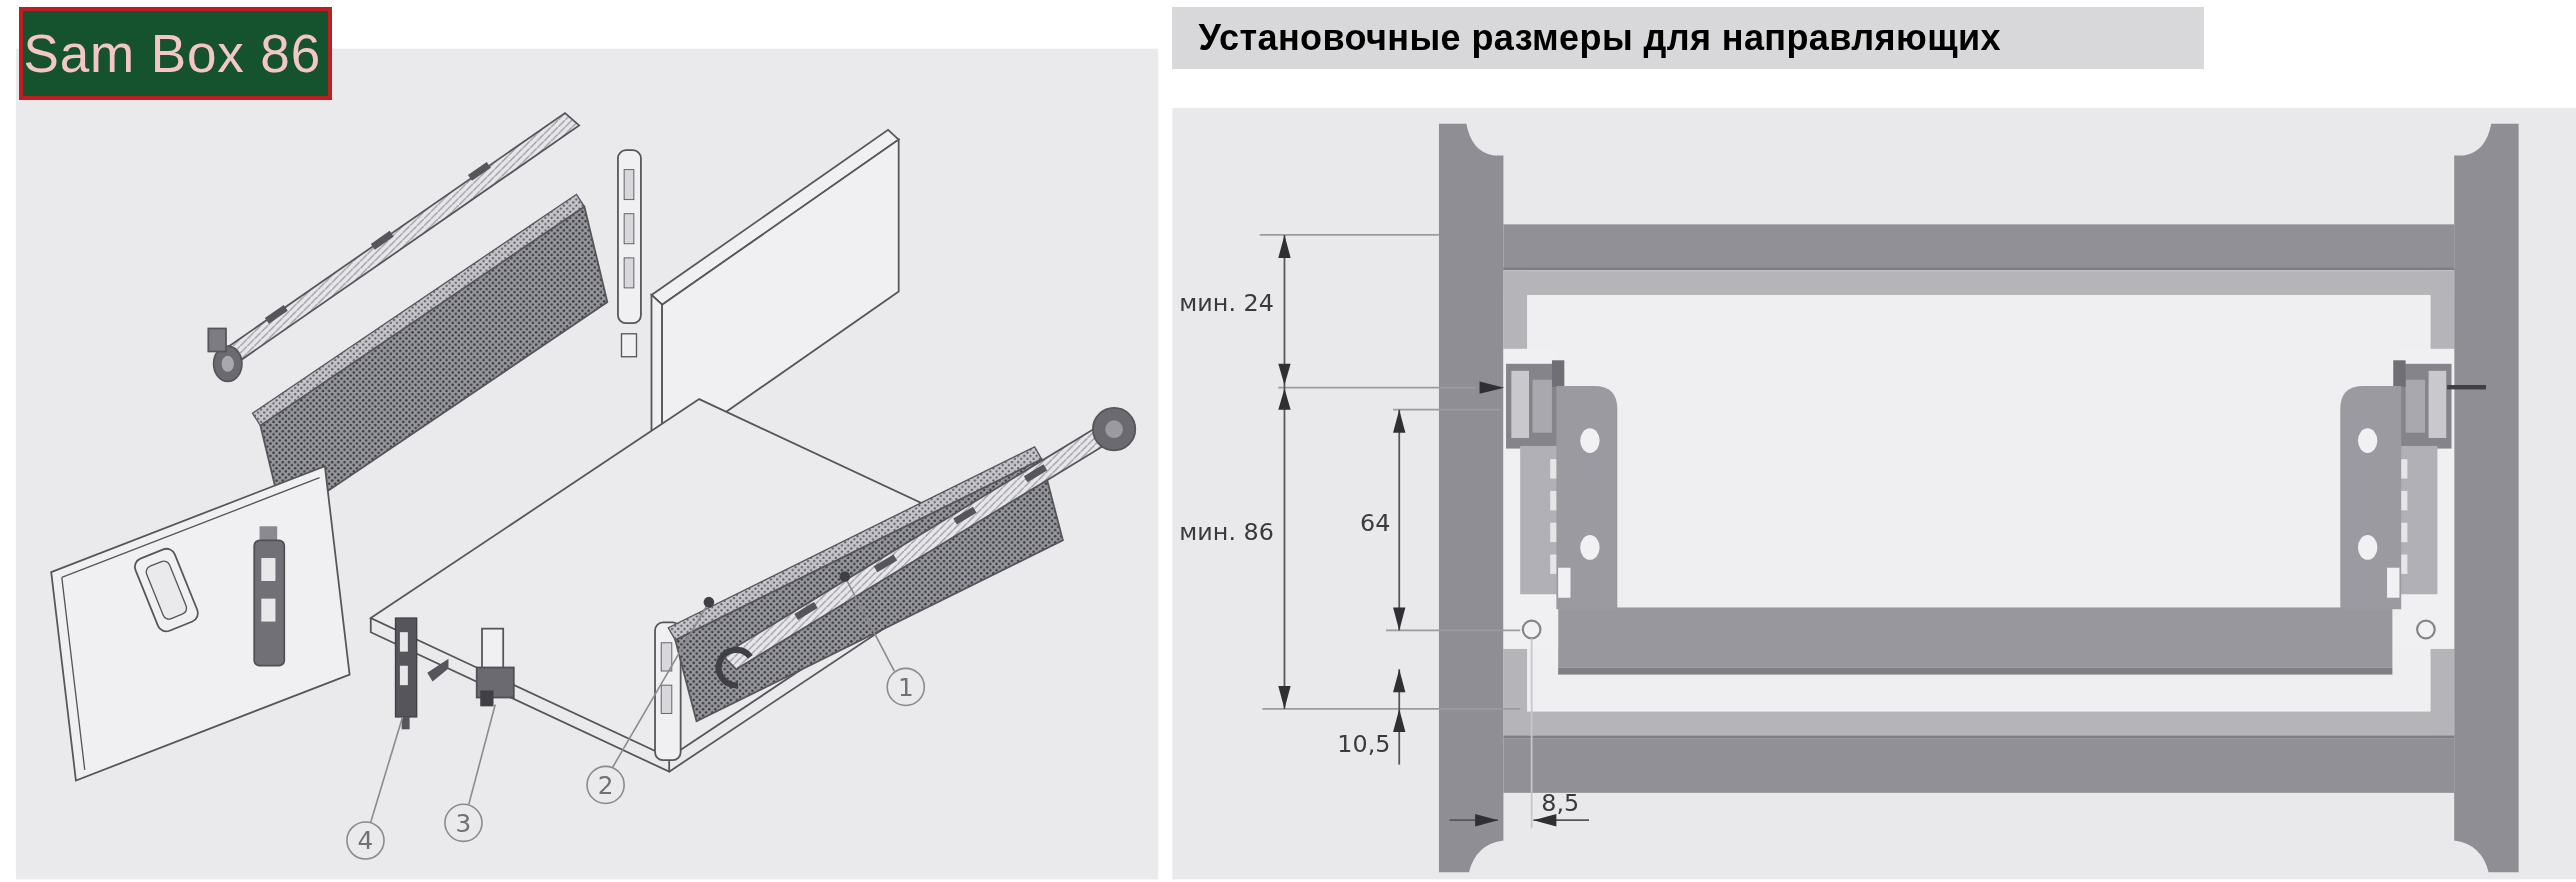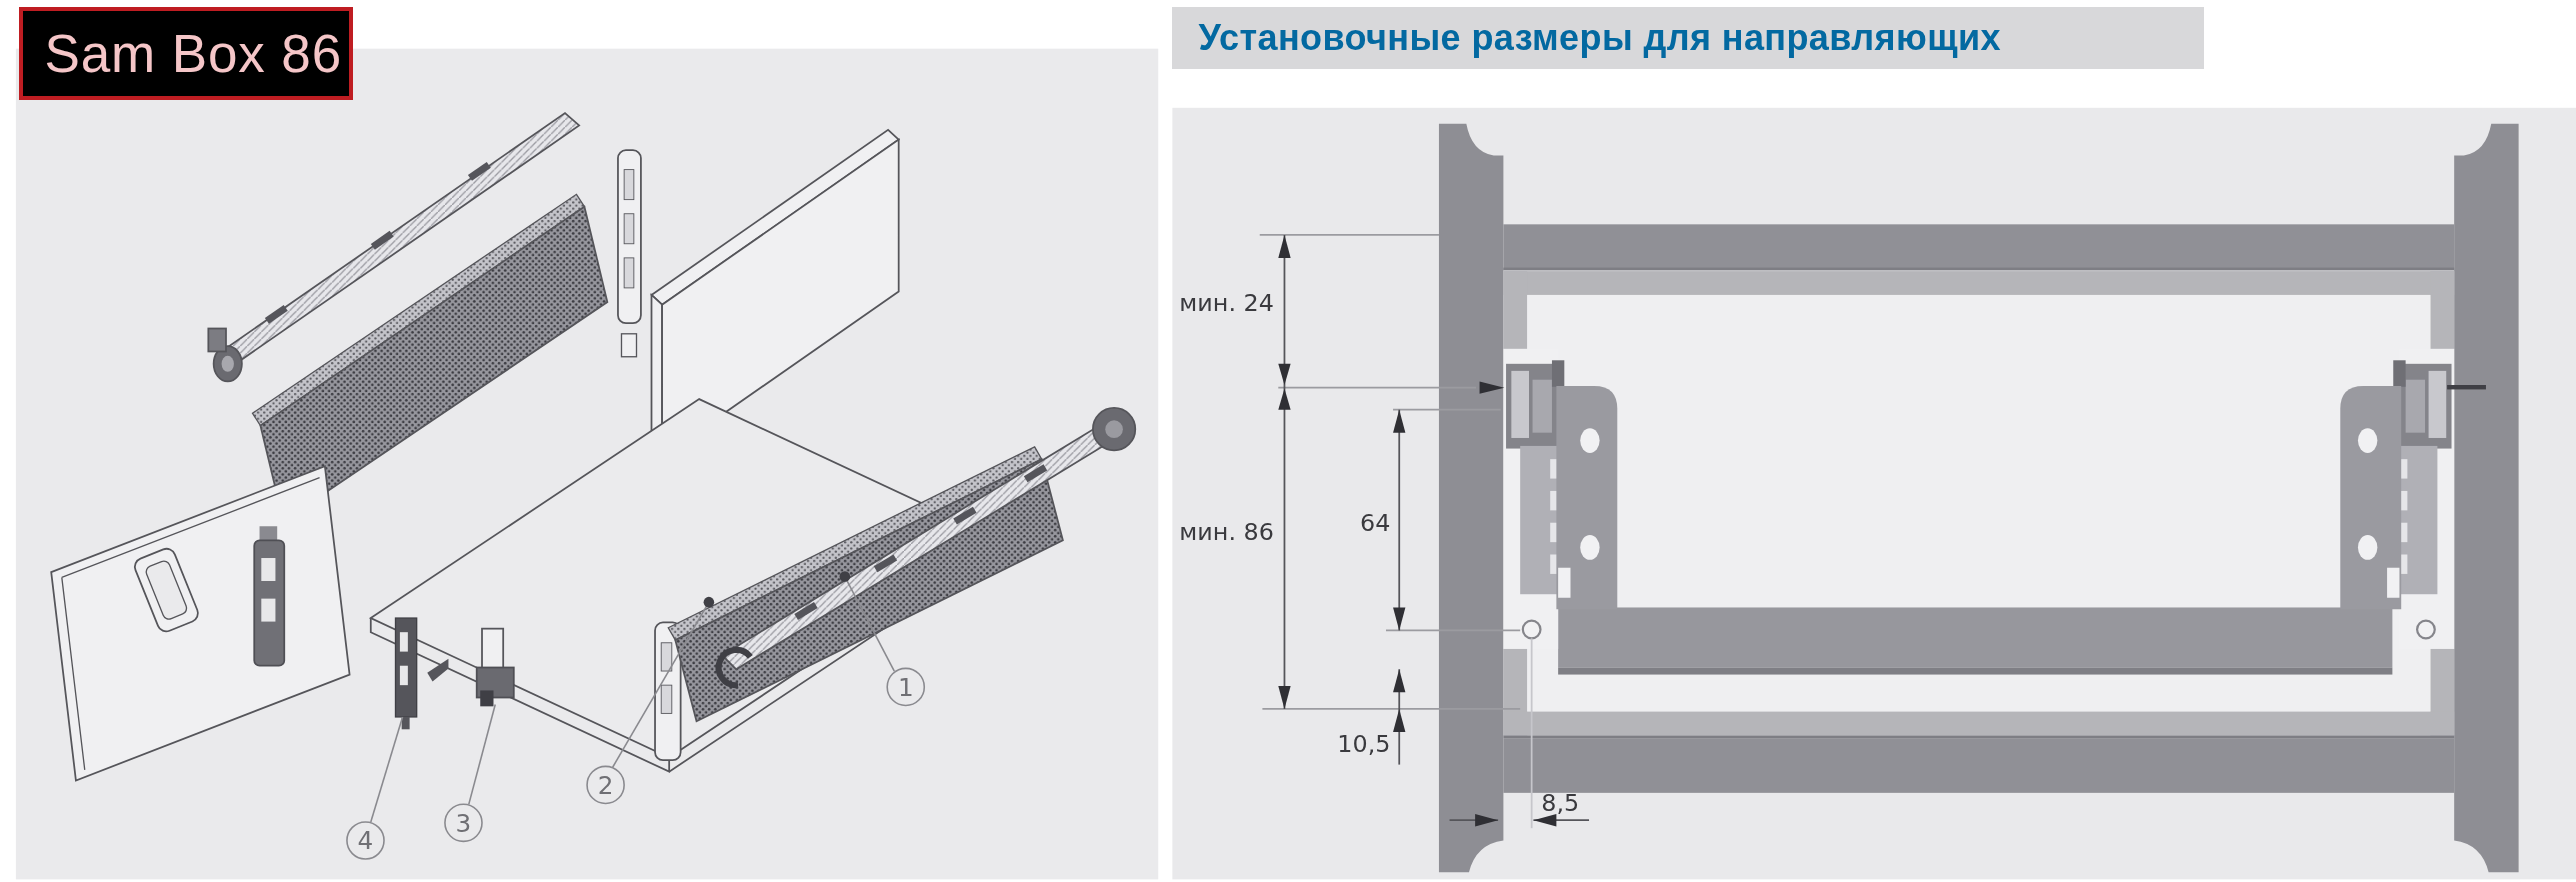--- a/index.html
+++ b/index.html
@@ -1,24 +1,24 @@
 <!DOCTYPE html>
 <html style="font-size:14px"><head>
 <meta charset="utf-8">
 <style>
   html,body{margin:0;padding:0;background:#ffffff;width:2576px;height:883px;overflow:hidden;
             font-family:"Liberation Sans","DejaVu Sans",sans-serif;}
   .stage{position:relative;width:2576px;height:883px;}
   .page-art{position:absolute;left:0;top:0;}
-  .banner{position:absolute;left:19.4px;top:7px;width:305px;height:85px;background:#000000;
-          border:4.4px solid #bf1d22;display:flex;align-items:center;padding-left:21px;z-index:5;}
+  .banner{position:absolute;left:19.4px;top:7px;width:305px;height:85px;background:#14532d;
+          border:4.4px solid #bf1d22;display:flex;align-items:center;z-index:5;}
   .banner-label{font-size:53px;color:#f5c6c8;letter-spacing:0.9px;}
   .title-band{position:absolute;left:1172px;top:7px;width:1032px;height:62px;background:#d8d8da;
               display:flex;align-items:center;z-index:5;}
-  .title-text{font-size:36px;font-weight:700;color:#0369a1;padding-left:26.5px;letter-spacing:0.4px;}
+  .title-text{font-size:36px;font-weight:700;color:#000000;padding-left:26.5px;letter-spacing:0.4px;}
   svg text{font-family:"DejaVu Sans","Liberation Sans",sans-serif;}
   .dim-label{font-size:27px;fill:#3a3a3e;}
   .callout-num{font-size:28px;fill:#6f6f74;}
 </style>
 </head>
 <body>
 
 <div class="stage">
 
   <div class="banner">

